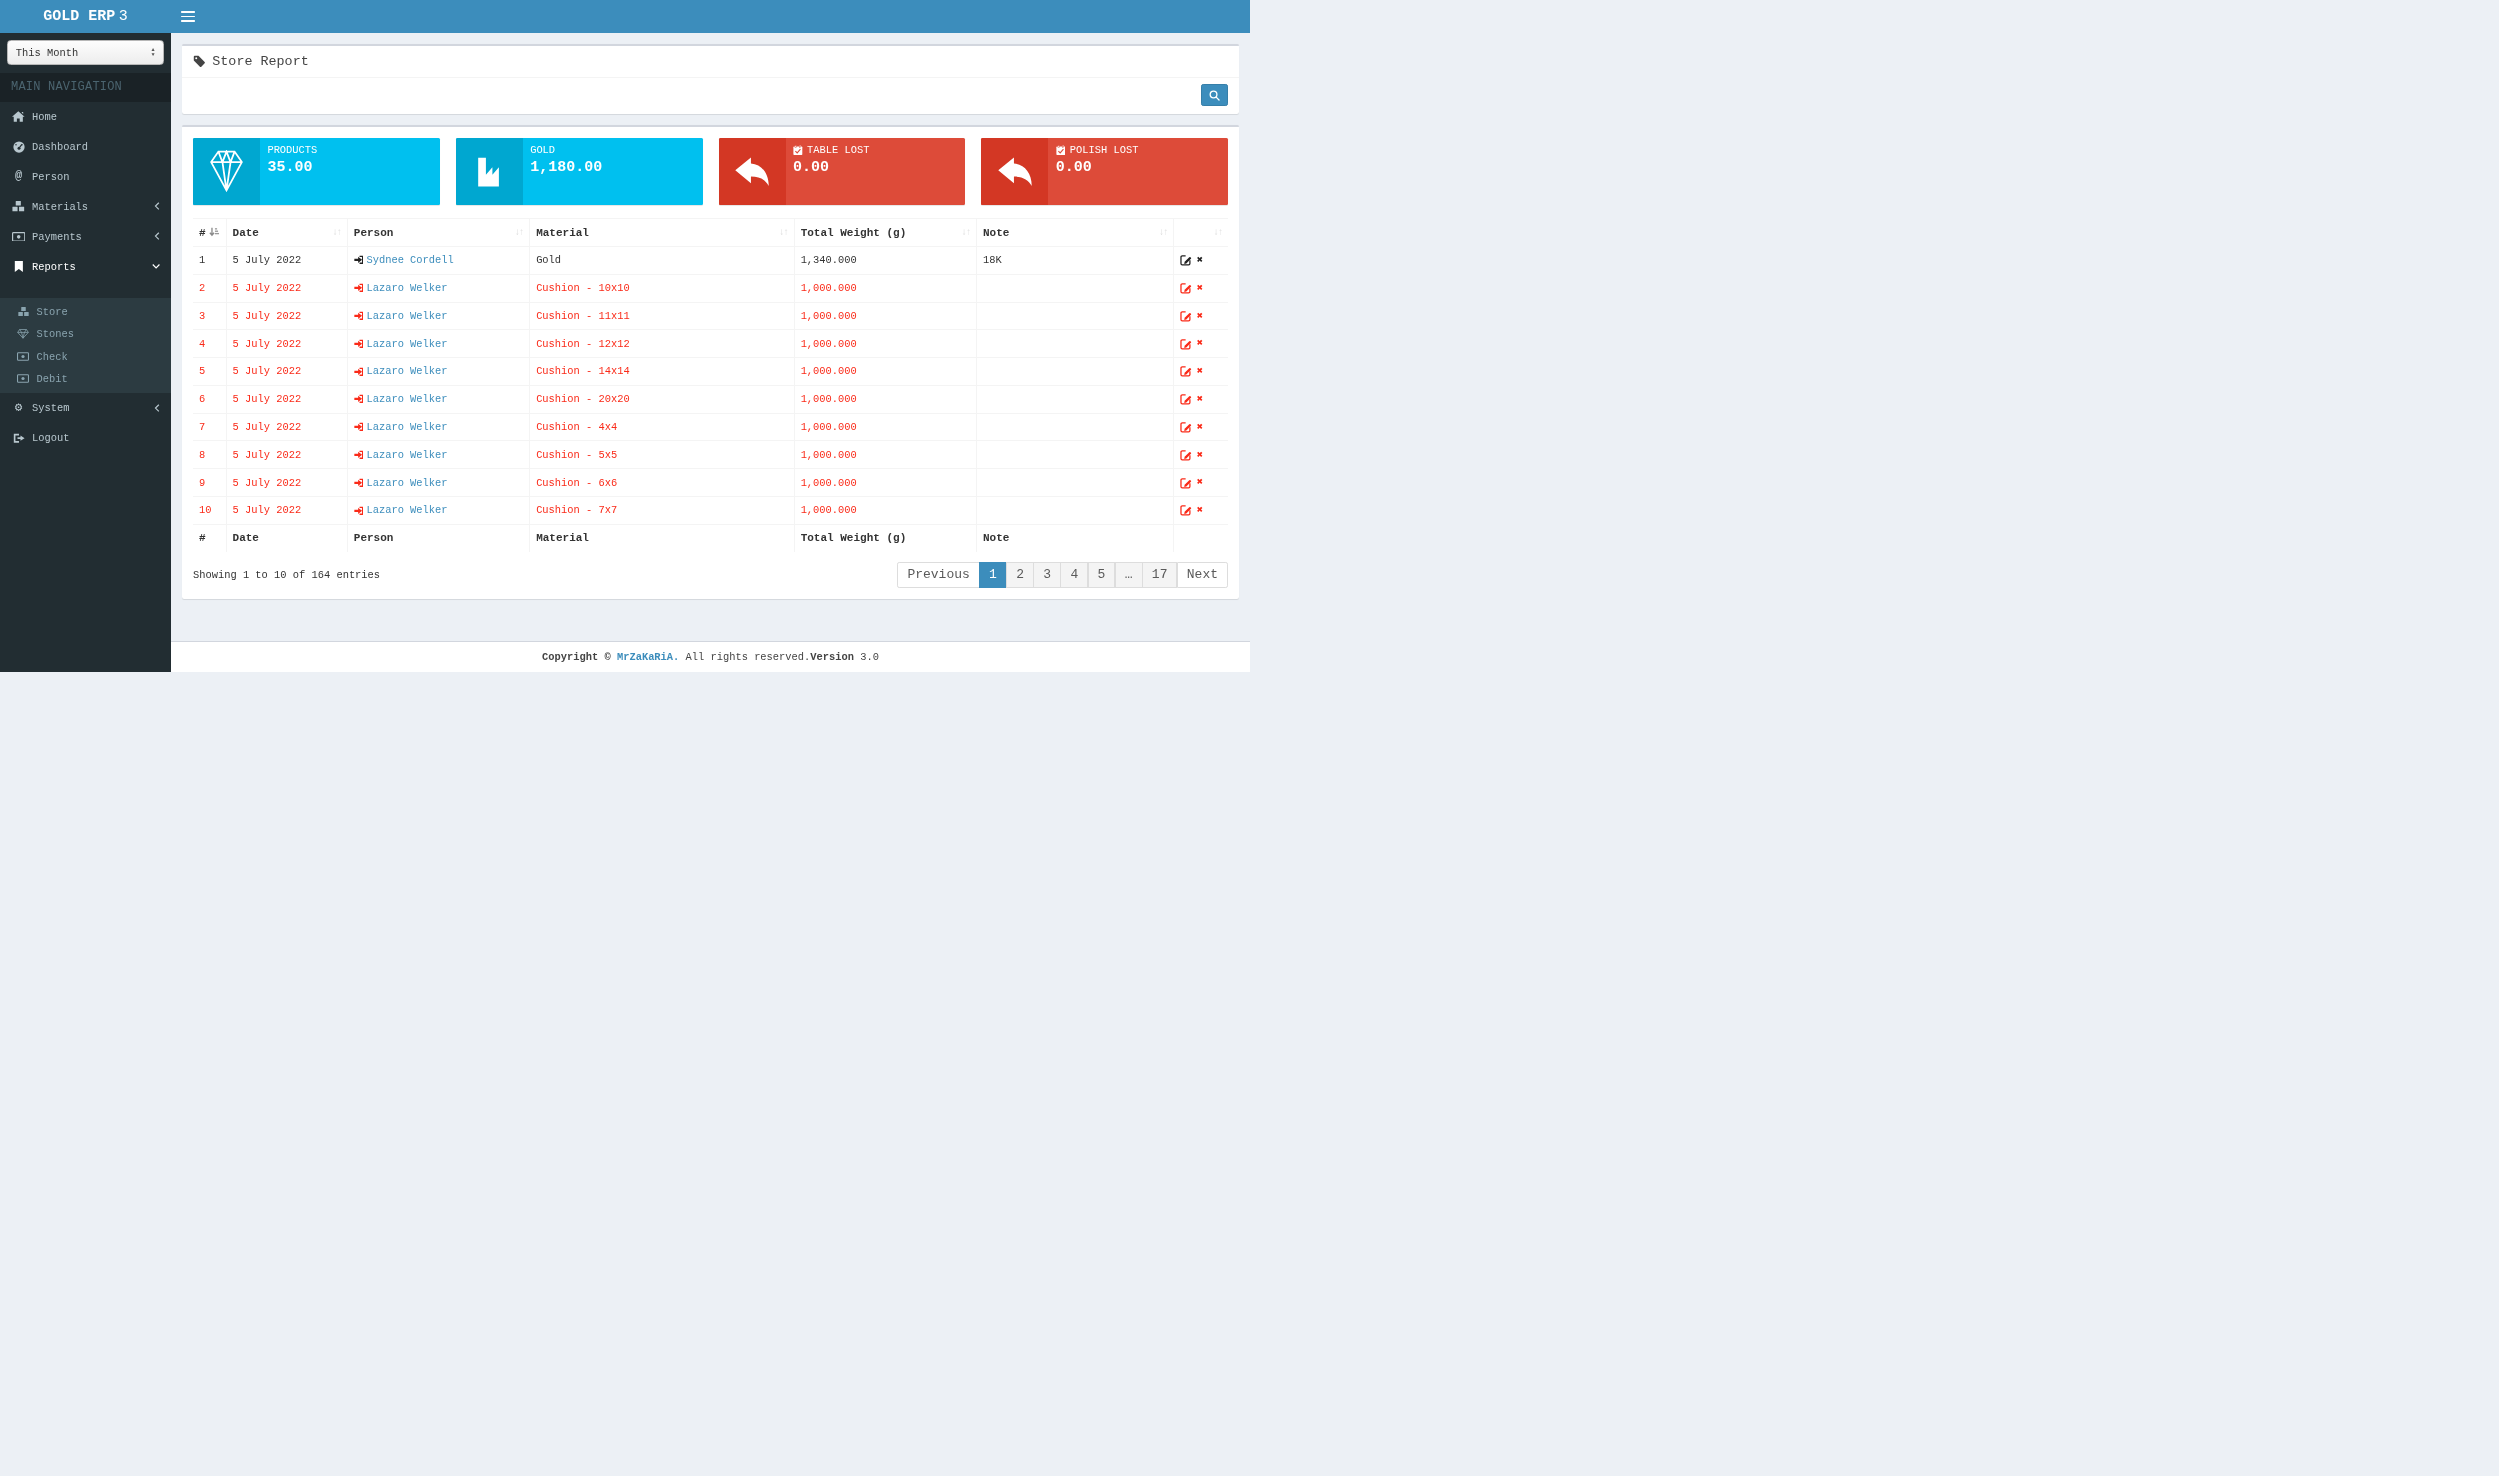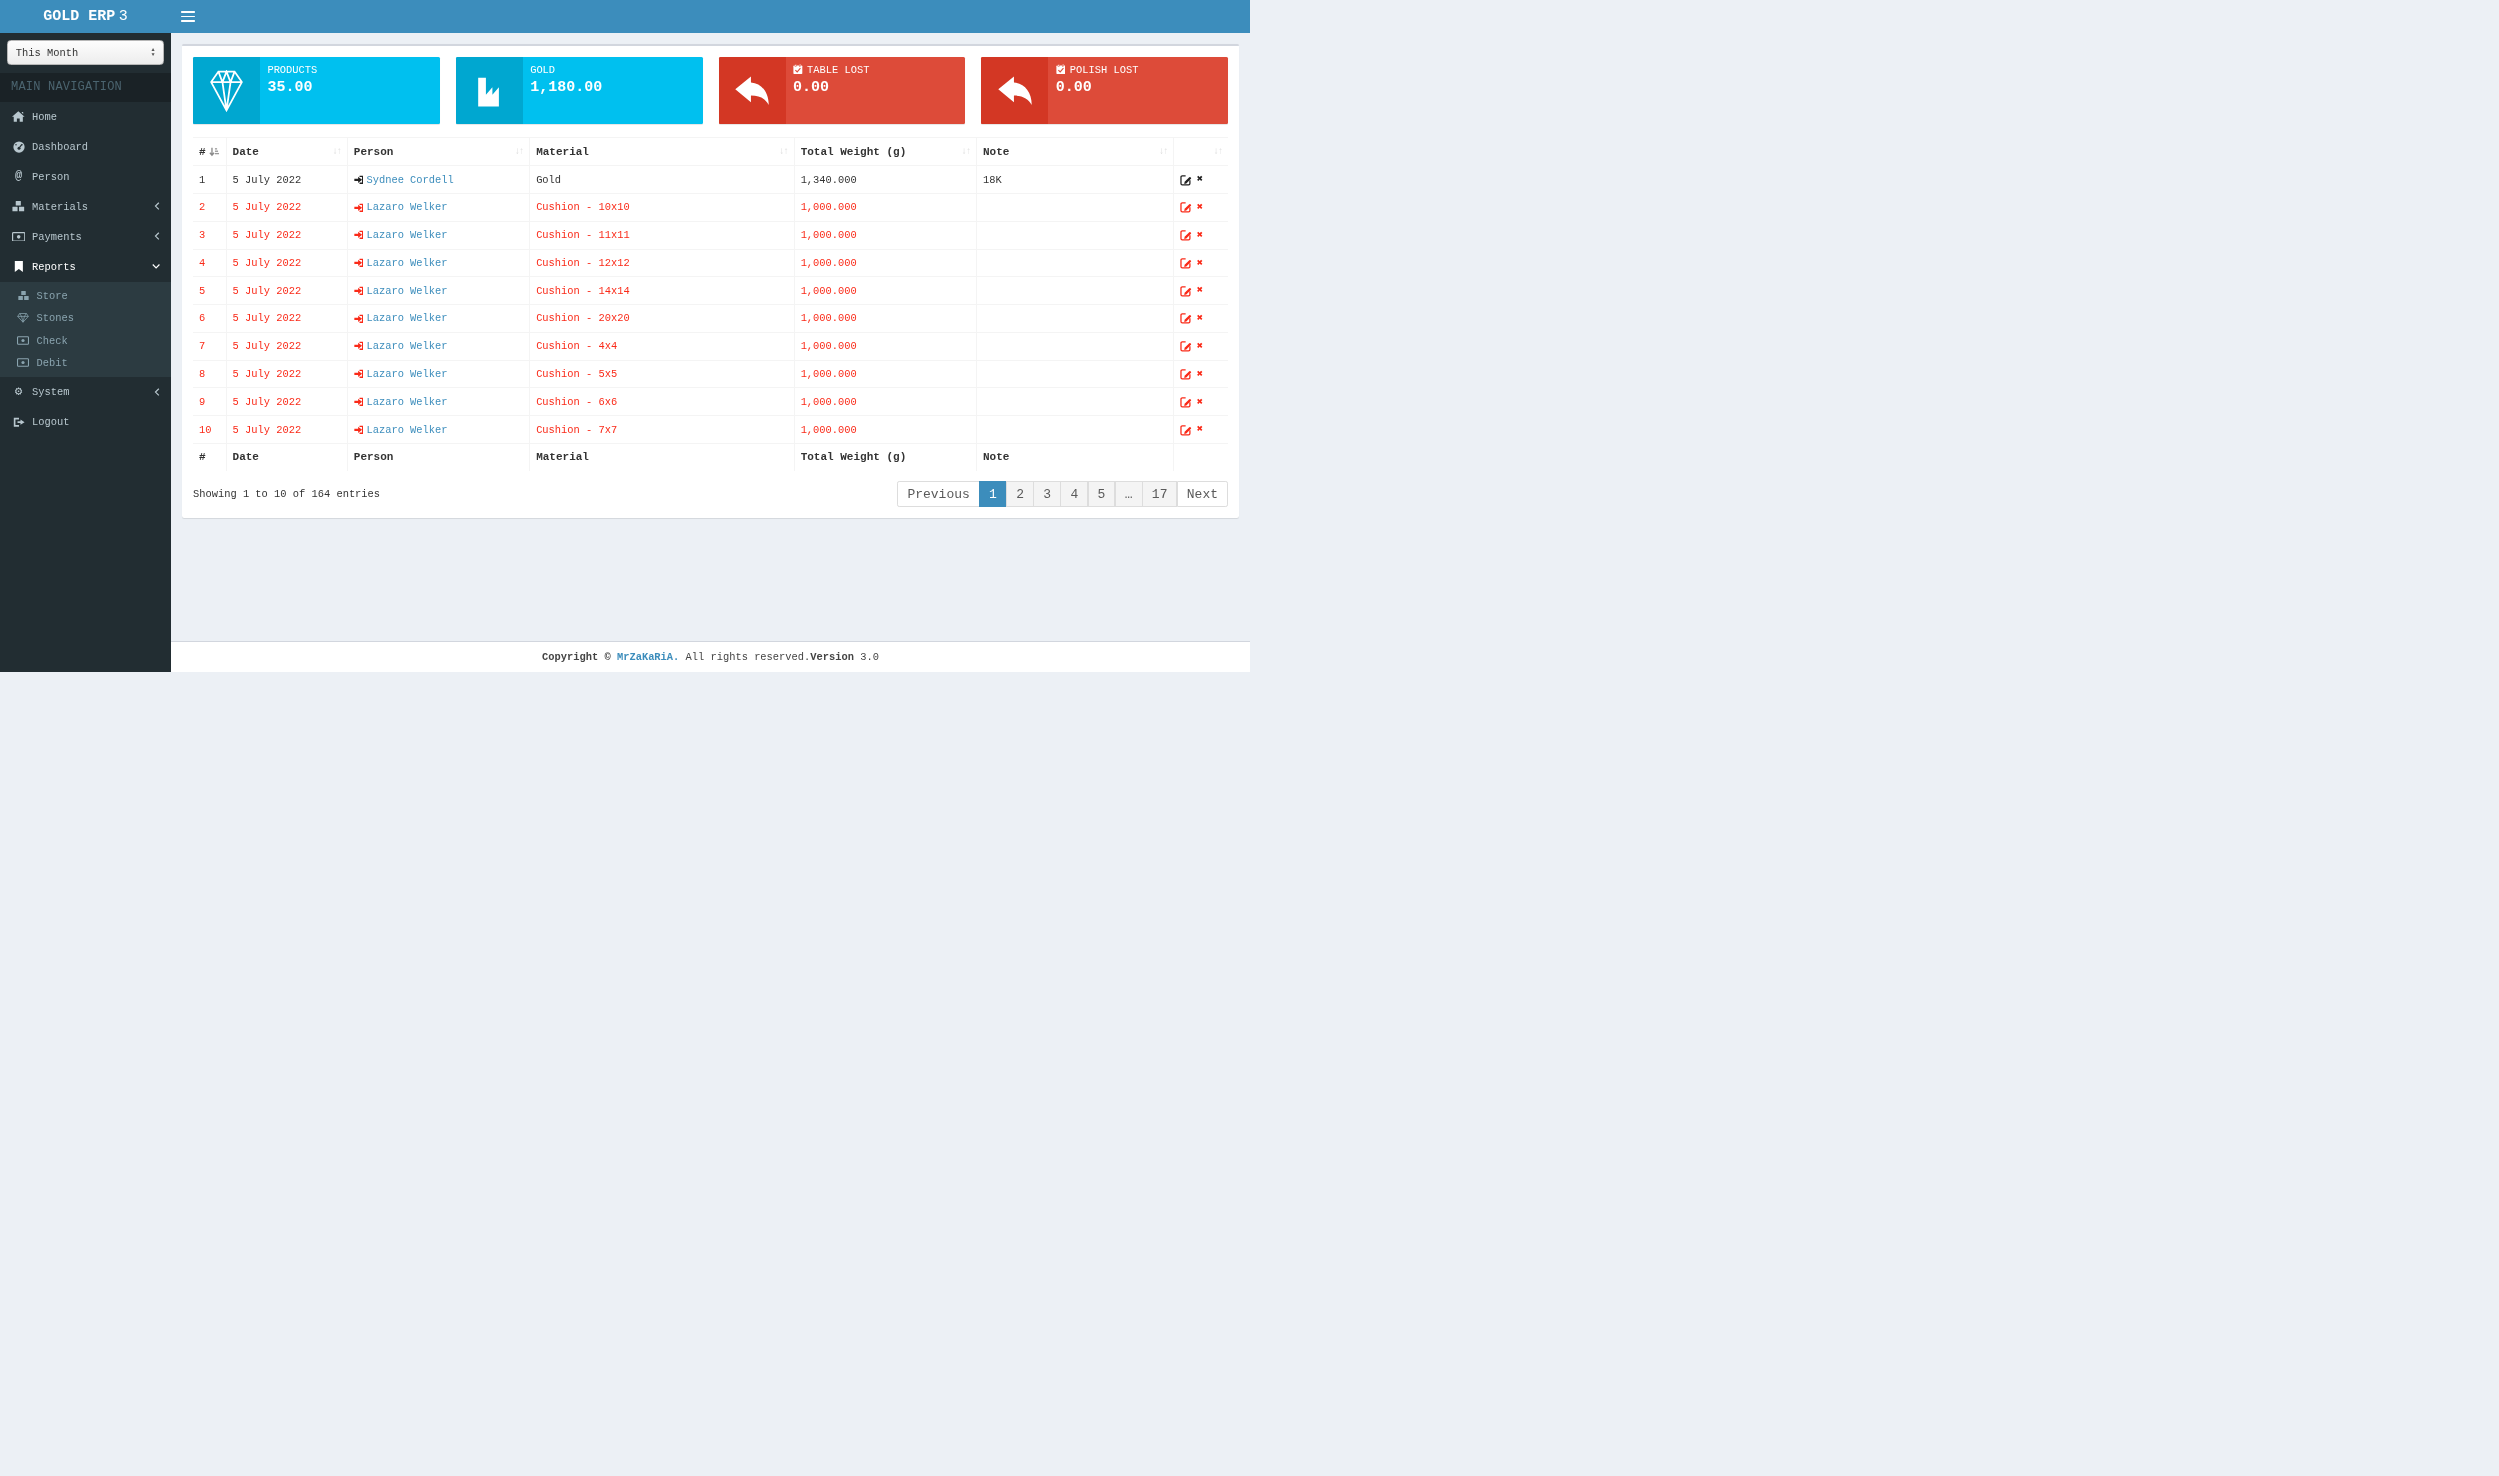--- a/index.html
+++ b/index.html
@@ -20,21 +20,21 @@
   .sidebar { grid-row:2 / span 2; grid-column:1; background:#222d32; overflow:hidden; }
   .period-wrap { padding:7.4px; position:relative; }
   .period-select { width:100%; height:25px; border-radius:3.7px; border:0.7px solid #b7b7b7; background:linear-gradient(#fdfdfd,#ededed); color:#333; font-size:10.4px; padding:0 19.3px 0 7.4px; appearance:none; -webkit-appearance:none; font-family:inherit; }
   .period-caret { position:absolute; right:16.4px; top:15px; display:flex; flex-direction:column; align-items:center; color:#555; font-size:5.2px; line-height:4.5px; pointer-events:none; }
   .menu-header { background:#1a2226; color:#4b646f; font-size:12px; padding:7.4px 11px; letter-spacing:0.2px; }
   ul.sidebar-menu { list-style:none; }
   .menu-item { display:flex; align-items:center; padding:9px 10.4px; color:#b8c7ce; cursor:pointer; }
   .menu-item .mi { width:16.4px; display:inline-flex; justify-content:center; margin-right:5.2px; flex:none; }
   .menu-item .chev { margin-left:auto; display:inline-flex; }
   .menu-item.active-parent { color:#fff; }
-  .submenu { list-style:none; background:#2c3b41; padding:3px 0; }
+  .submenu { list-style:none; background:#2c3b41; padding:3px 0;margin-top:16px; }
   .submenu .menu-item { padding:5.2px 10.4px 5.2px 15px; color:#8aa4af; }
   svg.ic { display:block; }
   .at-icon { font-weight:bold; font-size:12px; line-height:10.4px; }
   .gear-glyph { font-size:12.6px; line-height:12px; }
 
   
   .content { grid-row:2; grid-column:2; background:#ecf0f5; padding:11px; overflow:hidden; }
   .box { background:#fff; border-top:2.2px solid #d2d6de; border-radius:2.2px; box-shadow:0 0.7px 0.7px rgba(0,0,0,.1); }
   .title-box { margin-bottom:11px; }
   .box-header { display:flex; align-items:center; gap:6.7px; padding:8.2px 11px; border-bottom:0.7px solid #f4f4f4; color:#444; font-size:13.4px; }
@@ -242,20 +242,40 @@
               <path d="M10 3.5 L15.5 7 L10 10.5 V8.2 H6 V5.8 H10 Z"></path>
             </svg>
         </span>
         <span>Logout</span>
       </li>
     </ul>
   </aside>
 
   <main class="content">
 
+    <section class="box title-box">
+      <div class="box-header">
+        <span>
+          <svg class="ic" width="12.6" height="12.6" viewBox="0 0 16 16">
+              <path fill="#444" fill-rule="evenodd" d="M1 7 V2.2 A1.2 1.2 0 0 1 2.2 1 H7 L14.8 8.8 A1.3 1.3 0 0 1 14.8 10.6 L10.6 14.8 A1.3 1.3 0 0 1 8.8 14.8 Z M4.1 4.1 m-1.25 0 a1.25 1.25 0 1 0 2.5 0 a1.25 1.25 0 1 0 -2.5 0"></path>
+            </svg>
+        </span>
+        <span>Store Report</span>
+      </div>
+      <div class="box-toolbar">
+        <button class="search-btn">
+          <span>
+            <svg class="ic" width="11" height="11" viewBox="0 0 16 16" fill="none" stroke="#fff" stroke-width="1.9" stroke-linecap="round">
+                <circle cx="6.6" cy="6.6" r="4.9"></circle>
+                <line x1="10.4" y1="10.4" x2="14.6" y2="14.6"></line>
+              </svg>
+          </span>
+        </button>
+      </div>
+    </section>
 
     <section class="box table-box">
 
       <div class="info-row">
         <div class="info-box aqua">
           <div class="info-icon">
             <svg class="ic" width="39" height="42" viewBox="0 0 24 26" fill="none" stroke="#fff" stroke-width="1.1">
                 <path d="M7 1 H17 L21.5 7.5 L12 25 L2.5 7.5 Z M2.5 7.5 H21.5 M7 1 L9.5 7.5 L12 25 M17 1 L14.5 7.5 L12 25 M9.5 7.5 H14.5 L12 1 L9.5 7.5"></path>
               </svg>
           </div>

